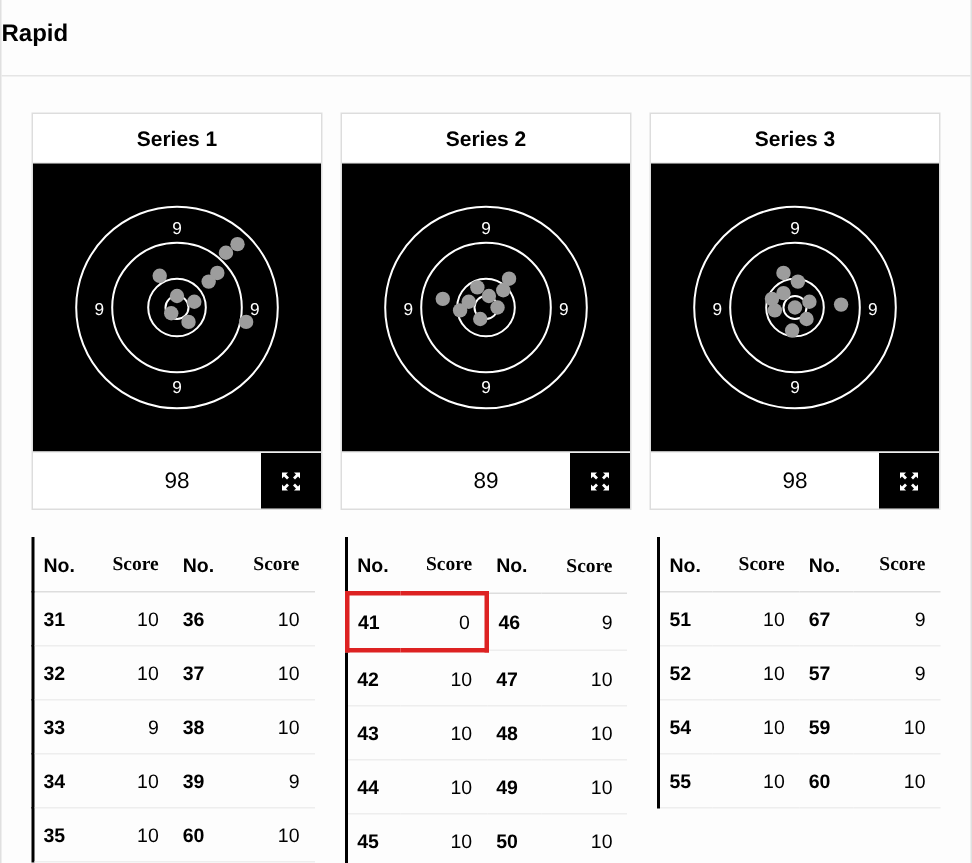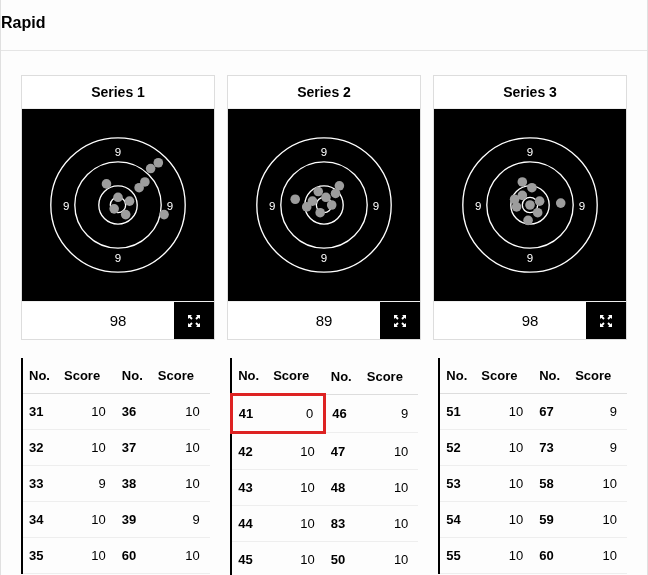--- a/index.html
+++ b/index.html
@@ -34,21 +34,21 @@
   }
   .expand-btn svg { width: 16px; height: 16px; }
 
   .tables-row {
     display: flex; gap: 20px; padding: 0 20px 18px 20px;
   }
   .tbl-wrap { flex: 1; }
   table { width: 100%; border-collapse: collapse; font-size: 13px; border-left: 2px solid #000; }
   th { text-align: left; font-weight: 700; padding: 10px 6px; border-bottom: 1px solid #ddd; }
   th:nth-child(1), th:nth-child(3) { width: 36px; }
-  th:nth-child(2), th:nth-child(4) { padding-right: 10px; }
+  th:nth-child(2), th:nth-child(4) { text-align: right; padding-right: 10px; font-family: Liberation Serif, serif; }
   td { padding: 10px 6px; border-bottom: 1px solid #eee; }
   td.no { font-weight: 700; }
   td.sc { text-align: right; padding-right: 10px; }
   td.hl-l { border: 3px solid #d22; border-right: none; margin-top: 48px; }
   td.hl-r { border: 3px solid #d22; border-left: none; }
 
   
   .hit { fill: #9d9d9d; }
   .ring { fill: none; stroke: #fff; stroke-width: 1.4; }
   .ring-lbl { fill: #fff; font-size: 12px; text-anchor: middle; dominant-baseline: middle; font-family: Arial; }
@@ -239,21 +239,21 @@
             </tr>
             <tr>
               <td class="no">43</td>
               <td class="sc">10</td>
               <td class="no">48</td>
               <td class="sc">10</td>
             </tr>
             <tr>
               <td class="no">44</td>
               <td class="sc">10</td>
-              <td class="no">83</td>
+              <td class="no">49</td>
               <td class="sc">10</td>
             </tr>
             <tr>
               <td class="no">45</td>
               <td class="sc">10</td>
               <td class="no">50</td>
               <td class="sc">10</td>
             </tr>
           </tbody>
       </table>
@@ -271,28 +271,22 @@
         <tbody>
             <tr>
               <td class="no">51</td>
               <td class="sc">10</td>
               <td class="no">67</td>
               <td class="sc">9</td>
             </tr>
             <tr>
               <td class="no">52</td>
               <td class="sc">10</td>
-              <td class="no">73</td>
-              <td class="sc">9</td>
-            </tr>
-            <tr>
-              <td class="no">53</td>
-              <td class="sc">10</td>
-              <td class="no">58</td>
-              <td class="sc">10</td>
+              <td class="no">57</td>
+              <td class="sc">9</td>
             </tr>
             <tr>
               <td class="no">54</td>
               <td class="sc">10</td>
               <td class="no">59</td>
               <td class="sc">10</td>
             </tr>
             <tr>
               <td class="no">55</td>
               <td class="sc">10</td>

